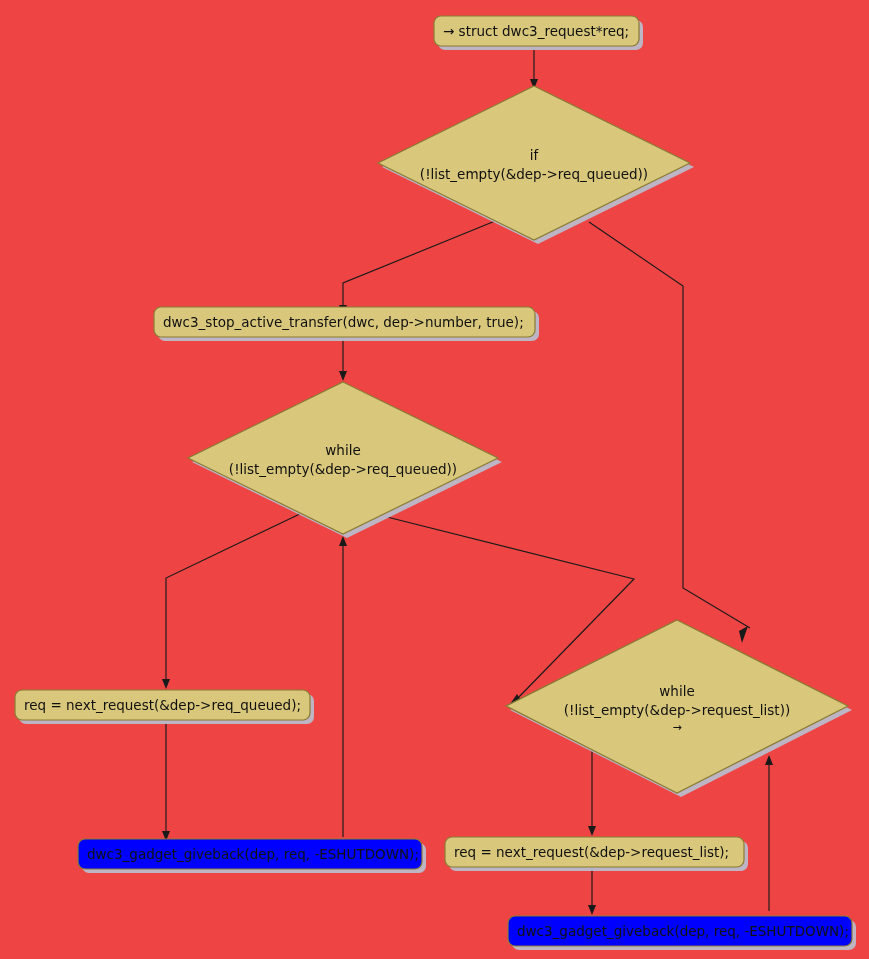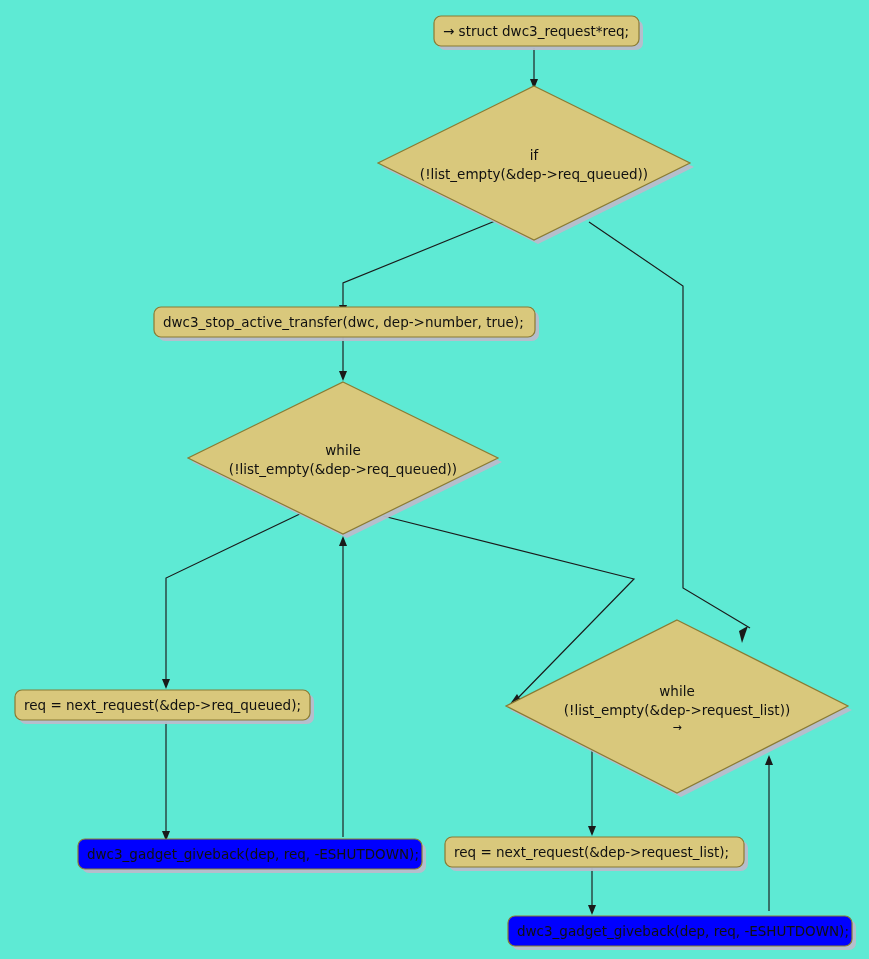--- a/index.html
+++ b/index.html
@@ -10,21 +10,21 @@
   body {
     width: 869px;
     height: 959px;
     font-family: "DejaVu Sans", sans-serif;
     overflow: hidden;
   }
   #flowchart-root {
     position: relative;
     width: 869px;
     height: 959px;
-    background: #5eead4;
+    background: #ef4444;
   }
   svg#flow-svg {
     position: absolute;
     top: 0;
     left: 0;
     width: 869px;
     height: 959px;
     display: block;
   }
   .node-shape-box {

